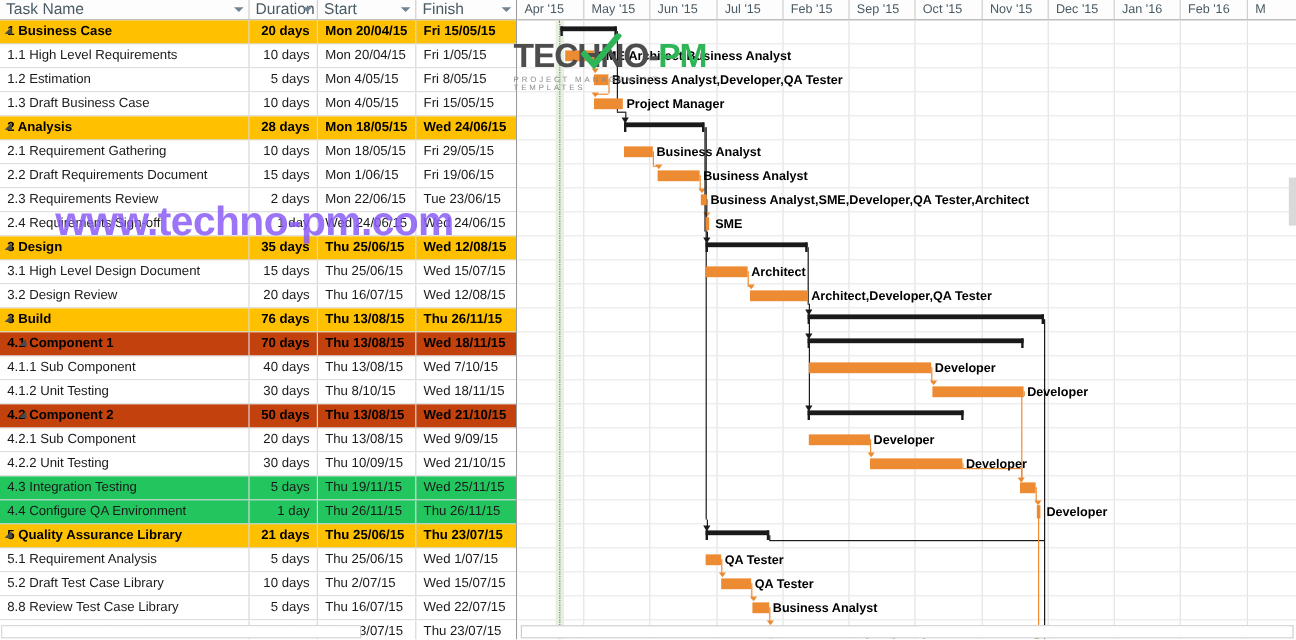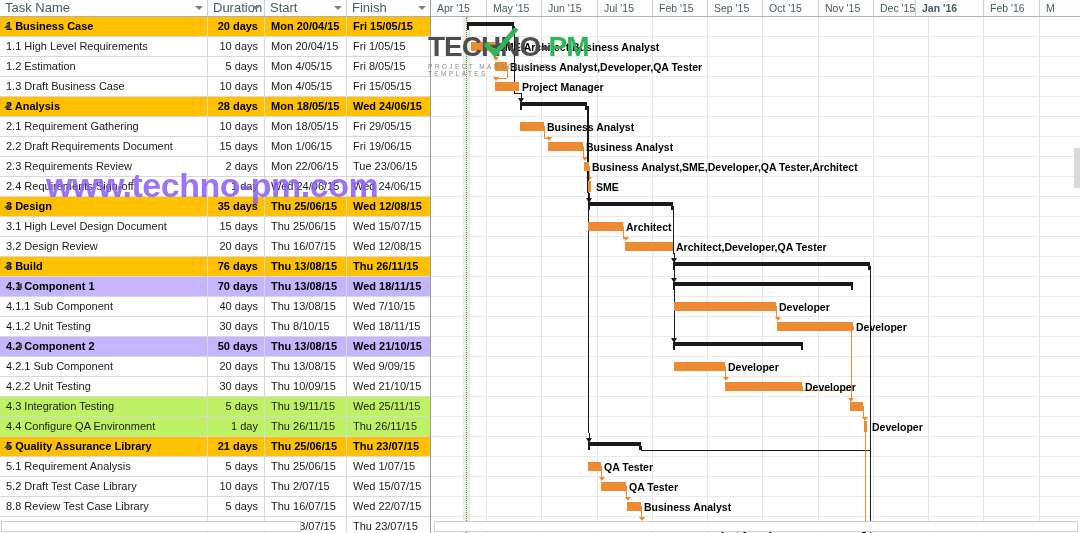--- a/index.html
+++ b/index.html
@@ -24,23 +24,23 @@
   .row{height:20px;display:flex;border-bottom:1px solid #d8d8d8;box-sizing:border-box;
        background:#fff;}
   .row .cell{font-size:11px;color:#1a1a1a;line-height:19px;box-sizing:border-box;
        border-right:1px solid #d8d8d8;white-space:nowrap;overflow:hidden;}
   .row .cell.name{width:208px;padding-left:6px;position:relative;}
   .row .cell.dur{width:57px;text-align:right;padding-right:6px;}
   .row .cell.start{width:82px;padding-left:6px;}
   .row .cell.finish{width:83px;padding-left:6px;border-right:none;}
 
   .row.lvl1{background:#ffc000;font-weight:bold;}
-  .row.lvl2{background:#c4b5fd;font-weight:bold;}
+  .row.lvl2{background:#c2410c;font-weight:bold;}
   .row.lvl1 .cell,.row.lvl2 .cell{color:#000;}
-  .row.shade{background:#bef264;}
+  .row.shade{background:#22c55e;}
   .ind0{padding-left:6px;} .ind1{padding-left:24px;} .ind2{padding-left:36px;}
 
   .twisty{position:absolute;left:6px;top:6px;width:0;height:0;
      border-top:4px solid transparent;border-bottom:4px solid transparent;
      border-left:5px solid #4a4a4a;transform:rotate(45deg);}
   .twisty.i1{left:18px;}
 
   
   #chart{position:absolute;left:431px;top:0;width:649px;height:533px;overflow:hidden;
          background:#fff;}
@@ -287,21 +287,21 @@
     <div id="chdr">
         <div class="mcell first" style="left: 0px;">Apr '15</div>
         <div class="mcell" style="left: 55px;">May '15</div>
         <div class="mcell" style="left: 110px;">Jun '15</div>
         <div class="mcell" style="left: 166px;">Jul '15</div>
         <div class="mcell" style="left: 221px;">Feb '15</div>
         <div class="mcell" style="left: 276px;">Sep '15</div>
         <div class="mcell" style="left: 331px;">Oct '15</div>
         <div class="mcell" style="left: 387px;">Nov '15</div>
         <div class="mcell" style="left: 442px;">Dec '15</div>
-        <div class="mcell" style="left: 484px; font-weight: bold;">Jan '16</div>
+        <div class="mcell" style="left: 497px;">Jan '16</div>
         <div class="mcell" style="left: 552px;">Feb '16</div>
         <div class="mcell" style="left: 608px;">M</div>
       </div>
     <div id="plot">
       <div id="gridlines">
           <div class="gridline" style="left: 55px;"></div>
           <div class="gridline" style="left: 110px;"></div>
           <div class="gridline" style="left: 166px;"></div>
           <div class="gridline" style="left: 221px;"></div>
           <div class="gridline" style="left: 276px;"></div>

